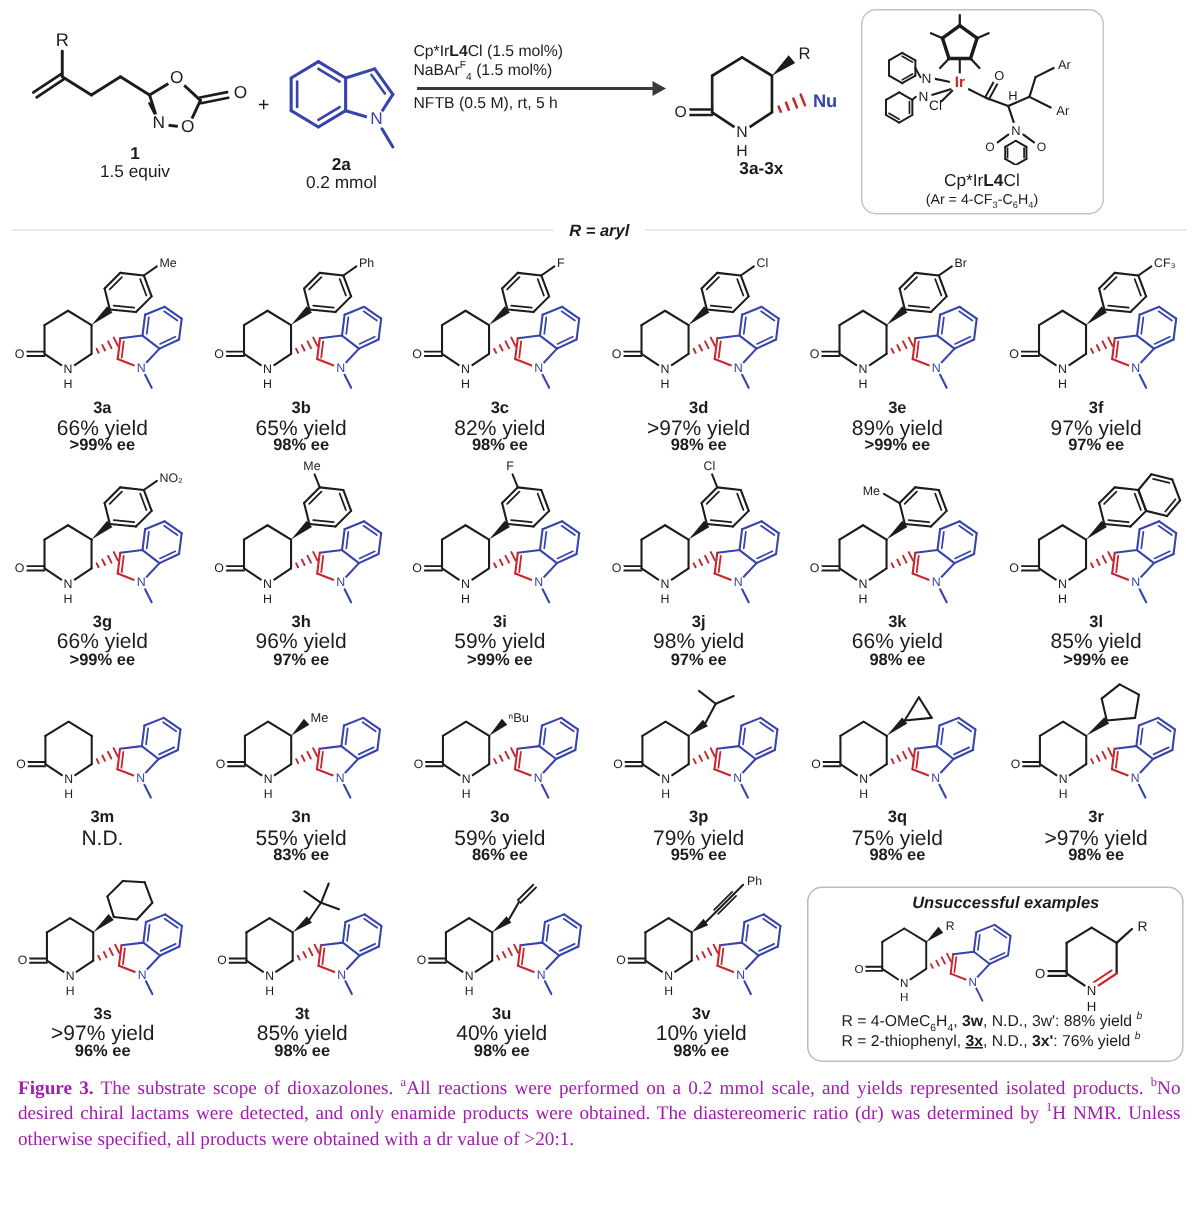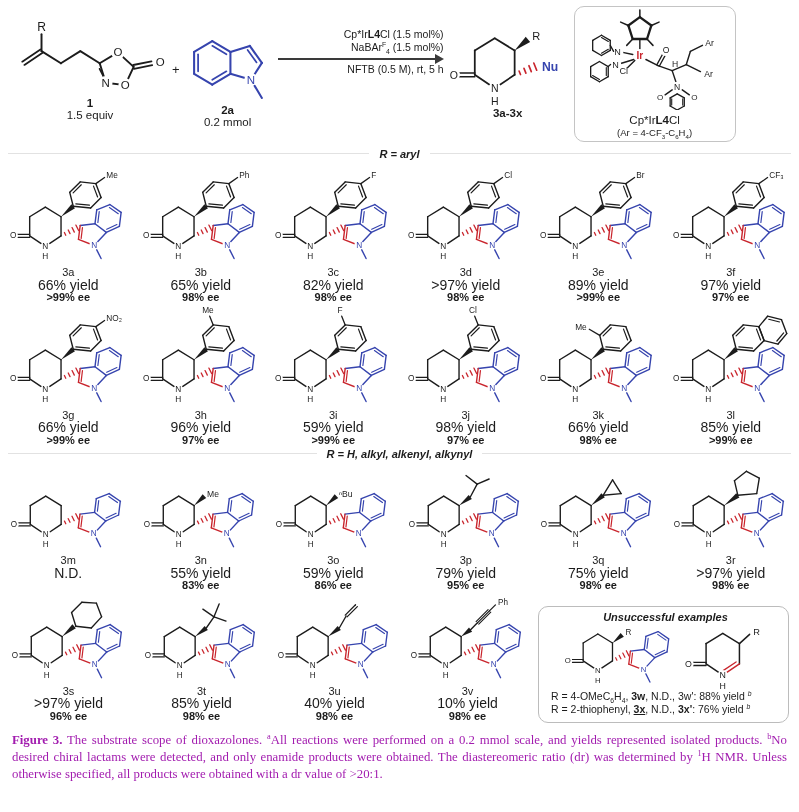--- a/index.html
+++ b/index.html
@@ -4,43 +4,43 @@
 <style>
   html,body{margin:0;padding:0;background:#fff;}
   body{width:799px;height:812px;overflow:hidden;font-family:"Liberation Sans",sans-serif;color:#1c1c1c;}
   .page{width:799px;height:812px;position:relative;}
   
   .scheme{display:flex;align-items:flex-start;padding:4px 6px 0 10px;height:146px;box-sizing:border-box;}
   .blk{display:flex;flex-direction:column;align-items:center;}
   .blab{font-weight:bold;font-size:11.5px;text-align:center;margin-top:1px;}
   .slab{font-size:11.5px;text-align:center;line-height:13px;}
   .plus{font-size:13px;margin:58px 2px 0 2px;}
-  .arrowwrap{width:168px;margin:24px 2px 0 2px;text-align:right;font-size:10.5px;}
+  .arrowwrap{width:168px;margin:24px 2px 0 2px;text-align:left;font-size:10.5px;}
   .cond{line-height:13px;white-space:nowrap;}
   .arr{position:relative;height:2px;background:#3a3a3a;margin:4px 2px 3px 2px;}
   .arr:after{content:'';position:absolute;right:-2px;top:-4px;border-left:9px solid #3a3a3a;border-top:5px solid transparent;border-bottom:5px solid transparent;}
   .catbox{border:1.5px solid #c4c4c4;border-radius:10px;padding:2px 4px 3px 4px;margin:2px 0 0 4px;text-align:center;}
   .catname{font-size:11.5px;line-height:13px;}
   .catnote{font-size:9.5px;line-height:11px;}
   
   .shead{display:flex;align-items:center;margin:1px 8px;height:13px;text-align:right;}
   .shead .rule{flex:1;height:1px;background:#e2e2e2;}
   .shead span{font-weight:bold;font-style:italic;font-size:11px;margin:0 10px;}
   
   .cgrid{display:grid;grid-template-columns:repeat(6,1fr);padding:0 2px;}
   .row4{display:grid;grid-template-columns:repeat(4,133px) 1fr;padding:0 6px 0 2px;align-items:start;}
   .cell{display:flex;flex-direction:column;align-items:center;}
   .struct-a{width:122px;height:108px;}
   .struct-b{width:120px;height:96px;}
-  .cid{font-weight:normal;font-size:11px;line-height:12.5px;margin-top:-3px;}
+  .cid{font-weight:bold;font-size:11px;line-height:12.5px;margin-top:-3px;}
   .cy{font-size:14px;line-height:12.5px;}
   .ce{font-size:11px;line-height:12.5px;font-weight:bold;}
   svg text{font-family:"Liberation Sans",sans-serif;}
   
-  .ubox{border:1.5px solid #bcbcbc;border-radius:10px;margin:14px 4px 0 4px;padding:3px 8px 5px 12px;}
+  .ubox{border:1.5px solid #bcbcbc;border-radius:10px;margin:14px 4px 0 4px;padding:3px 8px 5px 22px;}
   .utitle{font-weight:bold;font-style:italic;font-size:11px;text-align:center;line-height:14px;}
   .ustructs{display:flex;justify-content:center;align-items:flex-start;gap:6px;margin-top:1px;}
   .uline{font-size:10.5px;line-height:13.5px;white-space:nowrap;}
   
   .caption{margin:9px 12px 0 12px;font-family:"Liberation Serif",serif;font-size:12.8px;line-height:17px;text-align:justify;color:#a21caf;}
   sup{vertical-align:super;font-size:0.65em;line-height:0;}
   sub{vertical-align:sub;font-size:0.65em;line-height:0;}
 </style>
 </head>
 <body>
@@ -854,25 +854,20 @@
           <circle cx="100" cy="85" r="5.6" fill="#fff"></circle>
           <text x="100" y="85" fill="#3644ae" font-size="9.5" text-anchor="middle" dominant-baseline="central">N</text>
           <line x1="103" y1="90" x2="108" y2="100" stroke="#3644ae" stroke-width="1.6" stroke-linecap="round"></line>
         </svg>
         <div class="cid">3l</div>
         <div class="cy">85% yield</div>
         <div class="ce">&gt;99% ee</div>
       </div>
     </div>
 
-  <div class="shead">
-    <div class="rule"></div>
-    <span>R = H, alkyl, alkenyl, alkynyl</span>
-    <div class="rule"></div>
-  </div>
   <div class="cgrid" style="grid-template-columns:repeat(6,1fr);" id="grid-r3">
       <div class="cell">
         <svg viewBox="0 0 140 112" class="struct-b">
           <line x1="26" y1="52" x2="44" y2="41" stroke="#1c1c1c" stroke-width="1.6" stroke-linecap="round"></line>
           <line x1="44" y1="41" x2="62" y2="52" stroke="#1c1c1c" stroke-width="1.6" stroke-linecap="round"></line>
           <line x1="62" y1="52" x2="62" y2="74" stroke="#1c1c1c" stroke-width="1.6" stroke-linecap="round"></line>
           <line x1="62" y1="74" x2="44" y2="86" stroke="#1c1c1c" stroke-width="1.6" stroke-linecap="round"></line>
           <line x1="44" y1="86" x2="26" y2="74" stroke="#1c1c1c" stroke-width="1.6" stroke-linecap="round"></line>
           <line x1="26" y1="74" x2="26" y2="52" stroke="#1c1c1c" stroke-width="1.6" stroke-linecap="round"></line>
           <line x1="26" y1="72.3" x2="12" y2="72.3" stroke="#1c1c1c" stroke-width="1.5" stroke-linecap="round"></line>

